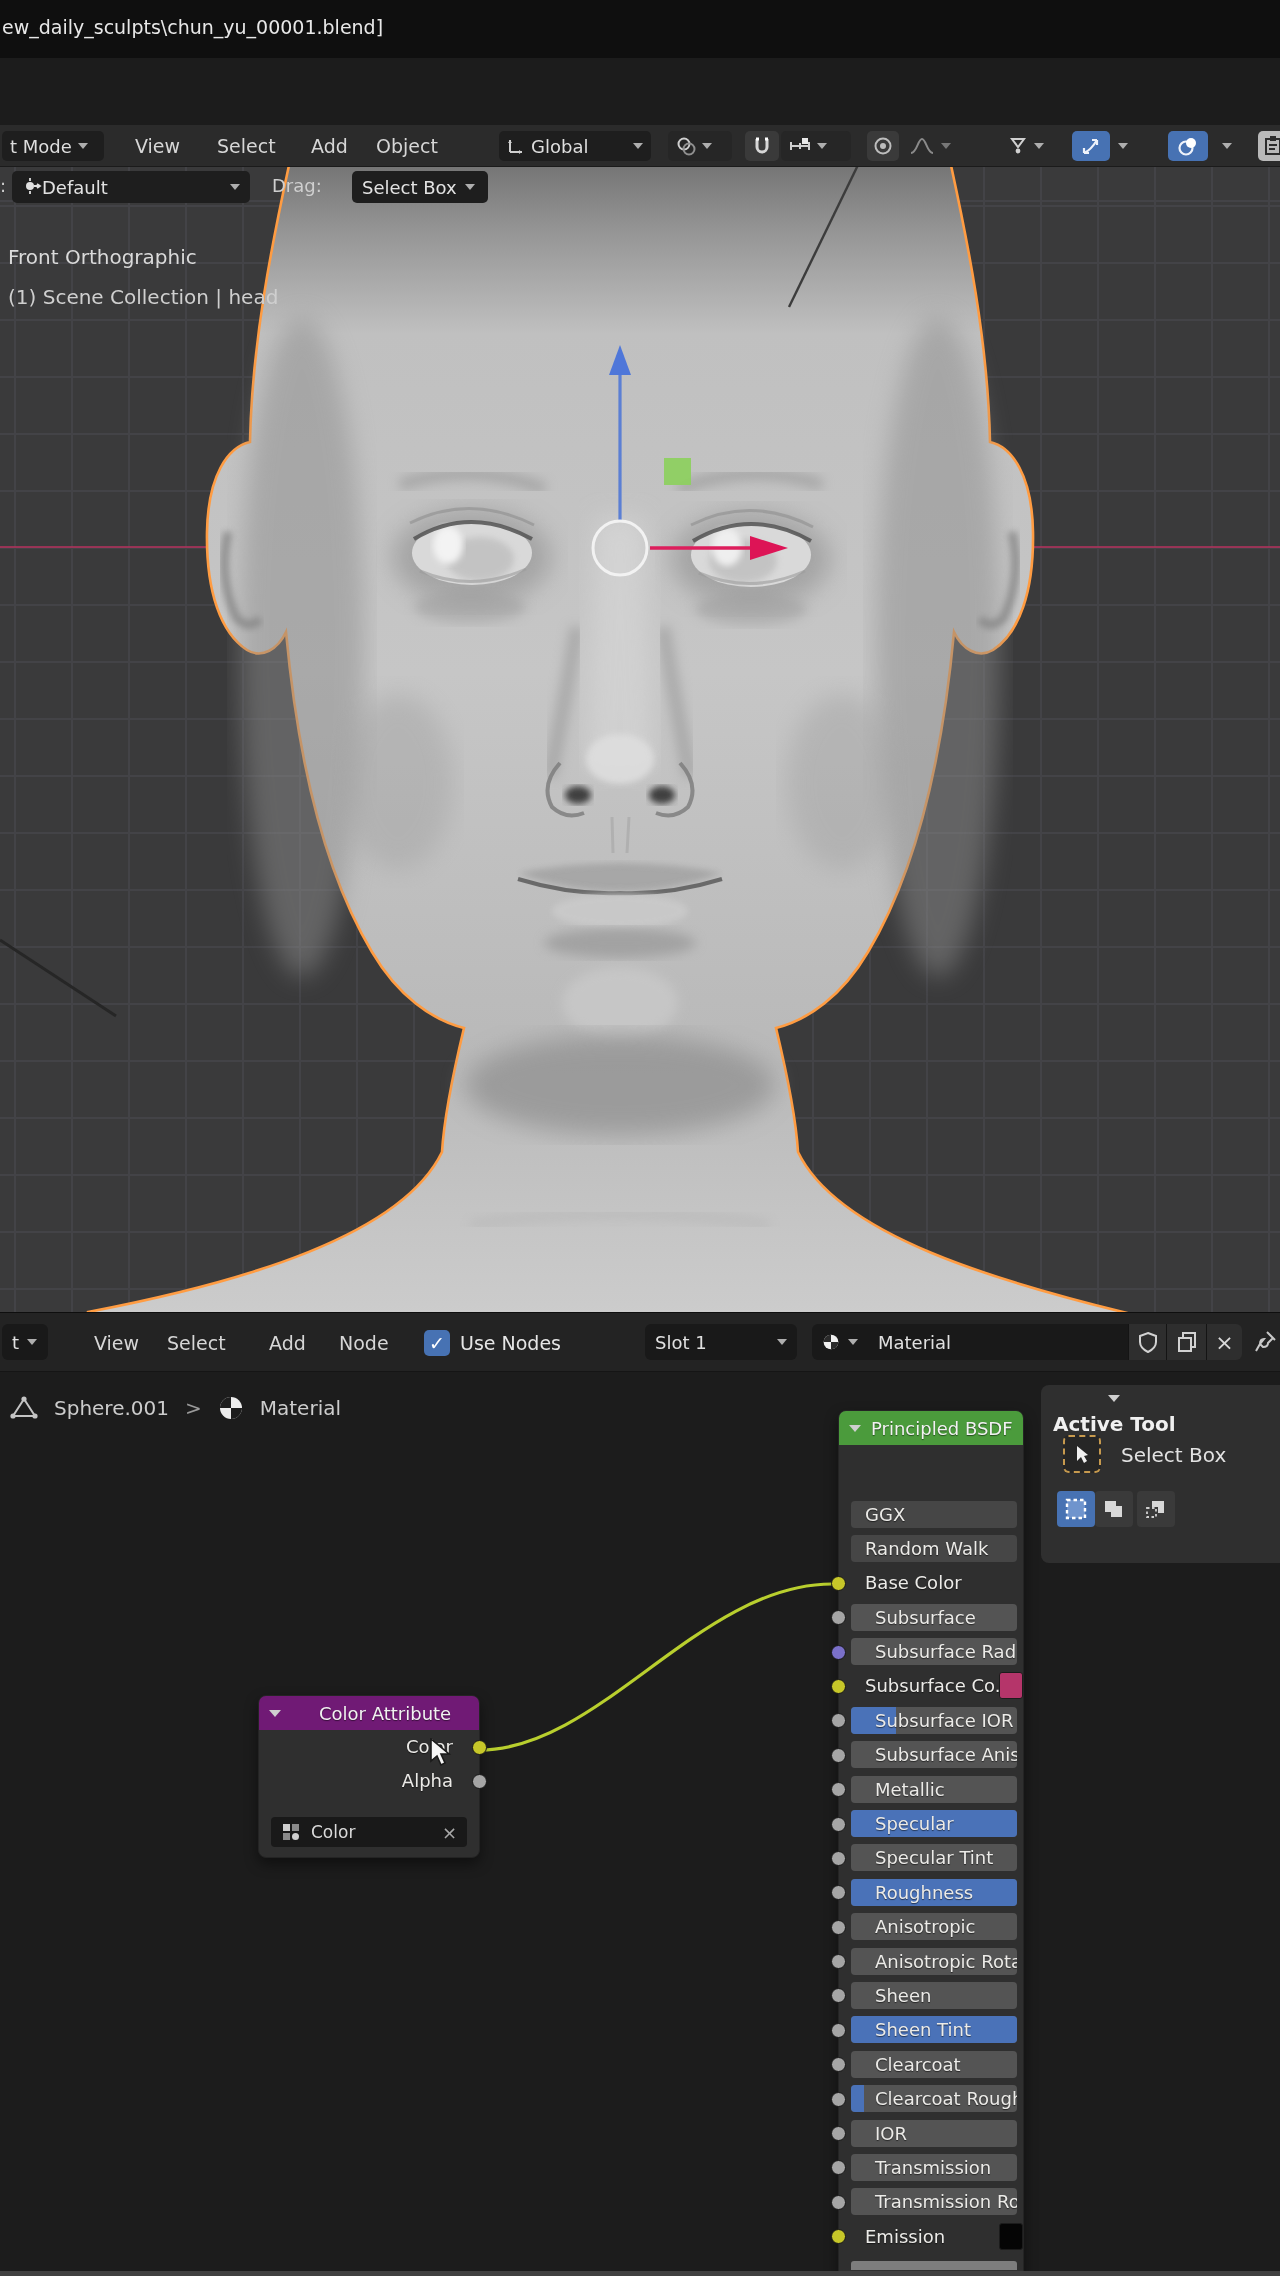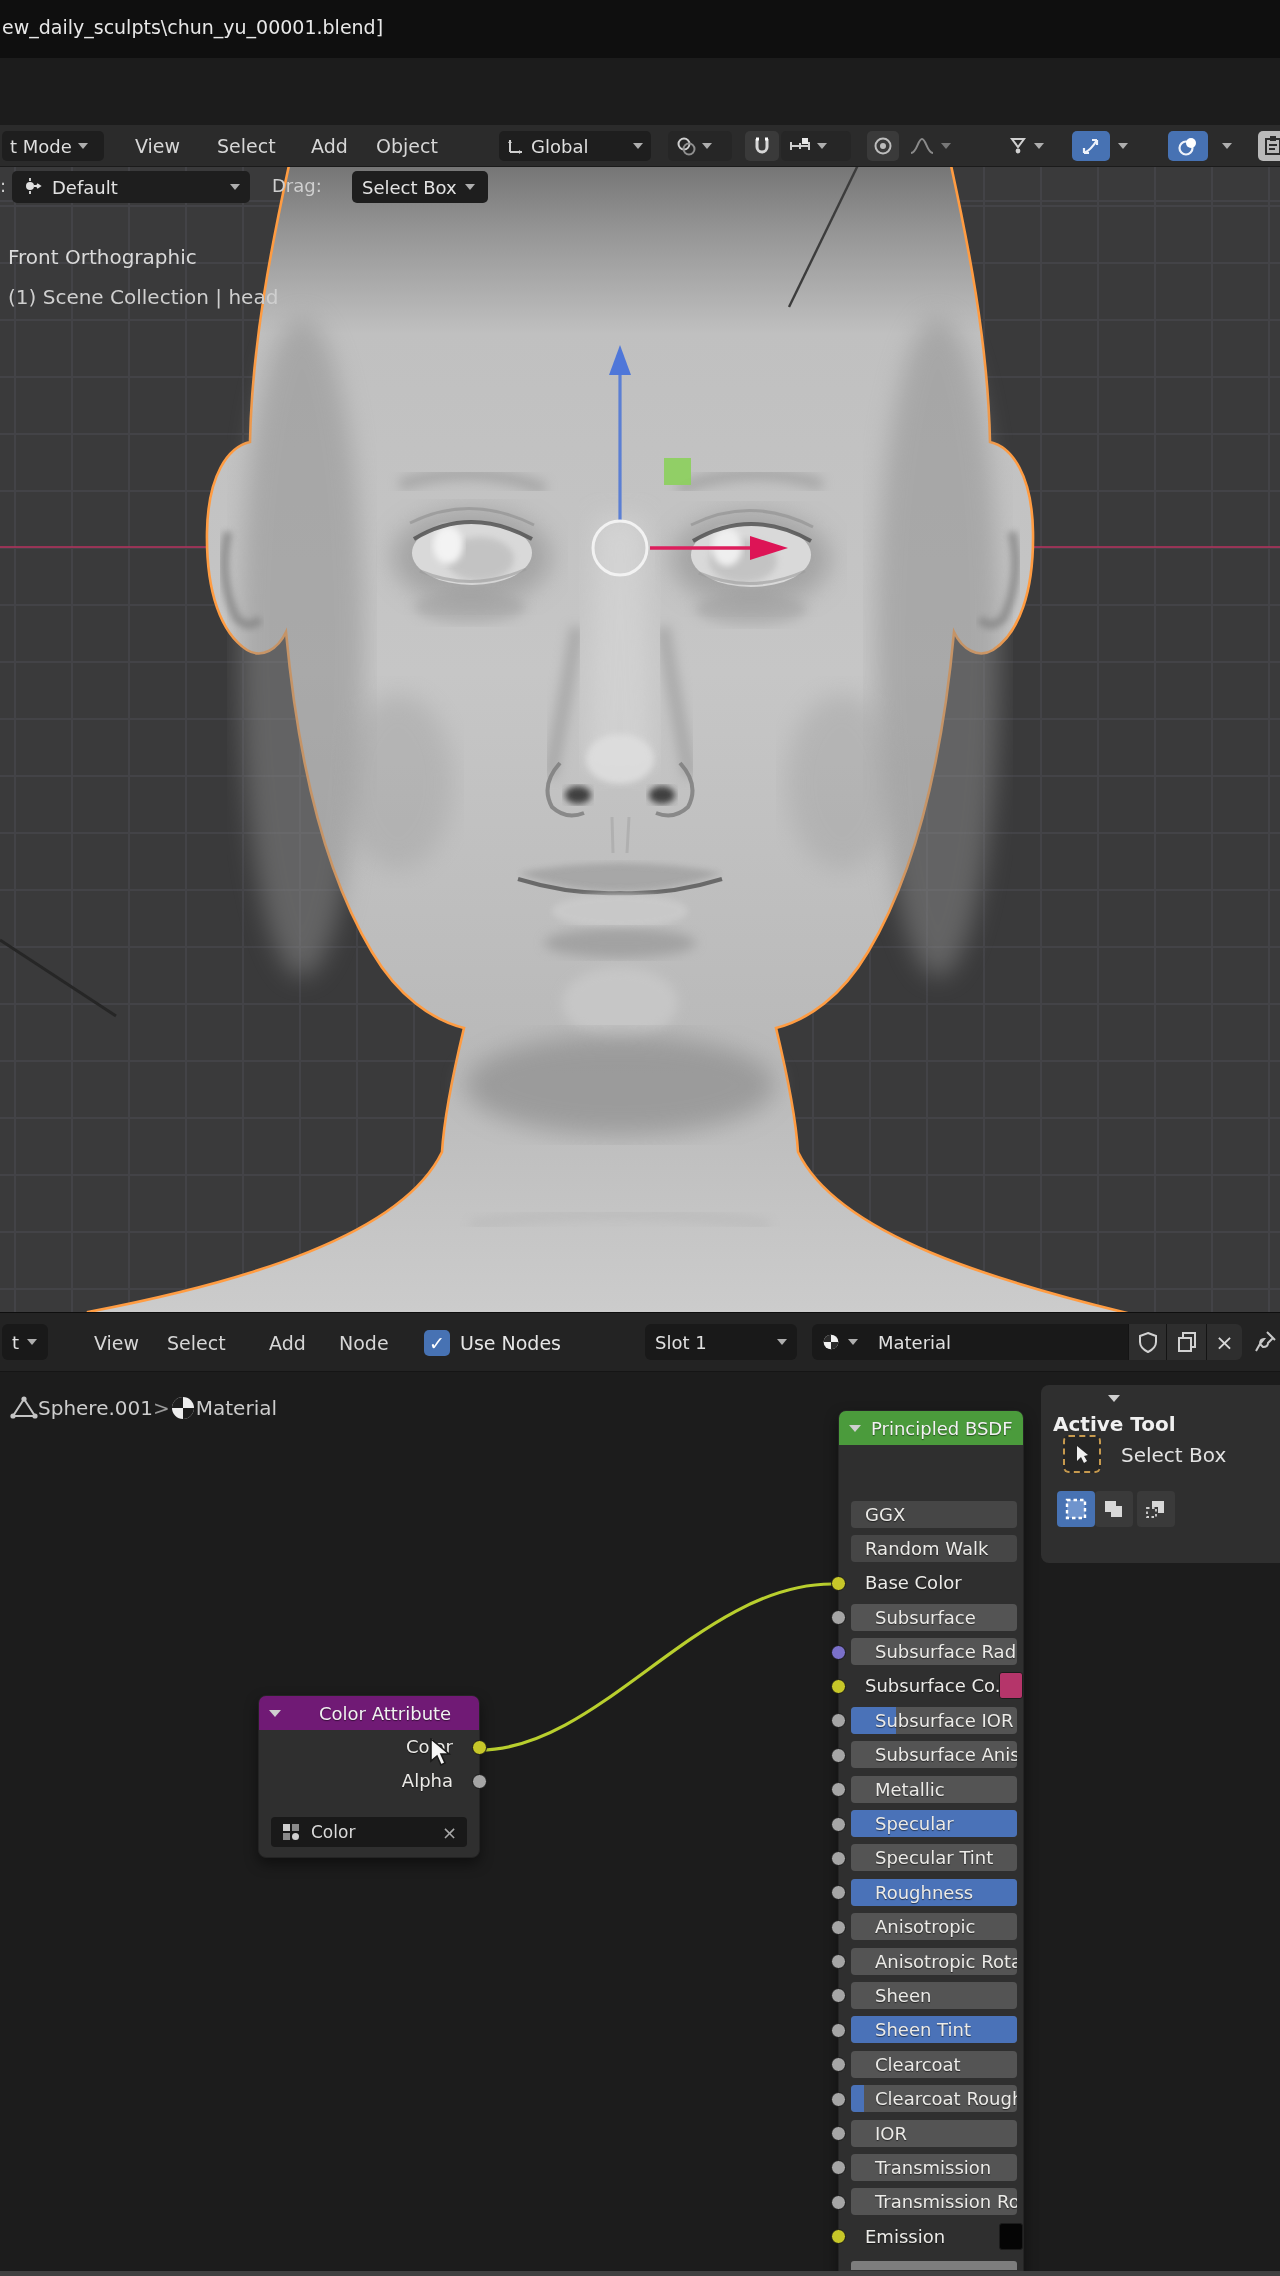--- a/index.html
+++ b/index.html
@@ -34,36 +34,36 @@
       repeating-linear-gradient(90deg, #434347 0 2px, transparent 2px 57px),
       repeating-linear-gradient(180deg, #434347 0 2px, transparent 2px 57px);
     background-position:14px 38px; overflow:hidden; }
   #x-axis { position:absolute; left:0; top:379px; width:1280px; height:2px; background:#a8325a; opacity:.85; }
   #vp-labels { position:absolute; left:8px; top:78px; }
   #view-label { font-size:20px; color:#dadada; }
   #coll-label { font-size:20px; color:#cfcfcf; margin-top:16px; }
   
   #tool-settings { position:absolute; left:0; top:0; height:40px; width:600px; }
   #ts-fragment { position:absolute; left:0; top:8px; font-size:18px; color:#cfcfcf; }
-  #ts-preset { position:absolute; left:12px; top:4px; width:238px; height:32px; background:#1e1e1e; border-radius:5px; display:flex; align-items:center; gap:10px; padding:0 10px; font-size:18px; color:#e2e2e2; }
+  #ts-preset { position:absolute; left:12px; top:4px; width:238px; height:32px; background:#1e1e1e; border-radius:5px; display:flex; align-items:center; padding:0 10px; font-size:18px; color:#e2e2e2; }
   #ts-preset .caret { margin-left:auto; }
   #ts-drag-label { position:absolute; left:272px; top:8px; font-size:18px; color:#cfcfcf; }
   #ts-drag { position:absolute; left:352px; top:4px; width:136px; height:32px; background:#1e1e1e; border-radius:5px; display:flex; align-items:center; gap:8px; padding:0 10px; font-size:18px; color:#e2e2e2; }
 
   
   #sheader { position:absolute; left:0; top:1312px; width:1280px; height:60px; background:#232323; border-top:1px solid #0e0e0e; border-bottom:1px solid #151515; }
   .sh-menu { position:absolute; top:0; height:60px; line-height:60px; font-size:19px; color:#d6d6d6; }
   .sh-widget { position:absolute; top:11px; height:36px; background:#191919; border-radius:6px; display:flex; align-items:center; gap:8px; padding:0 10px; font-size:18px; color:#e0e0e0; }
   #sh-checkbox { position:absolute; left:424px; top:17px; width:26px; height:26px; background:#4772b3; border-radius:5px; color:#fff; font-size:19px; text-align:center; line-height:26px; }
   #sh-usenodes { position:absolute; left:460px; top:0; height:60px; line-height:60px; font-size:19px; color:#e6e6e6; }
   .sh-btn { position:absolute; top:11px; height:36px; background:#2e2e2e; border-left:1px solid #141414; display:flex; align-items:center; justify-content:center; }
 
   
   #nodearea { position:absolute; left:0; top:1372px; width:1280px; height:904px; background:#1c1c1c; overflow:hidden; }
-  #breadcrumb { position:absolute; left:10px; top:18px; height:36px; display:flex; align-items:center; gap:0; }
+  #breadcrumb { position:absolute; left:10px; top:18px; height:36px; display:flex; align-items:center; gap:16px; }
   #breadcrumb .bc-text { font-size:20px; color:#cccccc; }
   #breadcrumb .bc-sep { font-size:20px; color:#9a9a9a; }
 
   
   #at-panel { position:absolute; left:1041px; top:13px; width:239px; height:178px; background:#2f2f2f; border-radius:8px 0 0 8px; }
   #at-header { position:absolute; left:12px; top:10px; display:flex; align-items:center; gap:10px;flex-direction:column; }
   #at-title { font-size:20px; font-weight:bold; color:#f0f0f0; }
   .chev { width:0; height:0; border-left:6px solid transparent; border-right:6px solid transparent; border-top:7px solid #cfcfcf; }
   #at-toolicon { position:absolute; left:22px; top:50px; width:38px; height:38px; border:2px dashed #c79a4e; border-radius:6px; background:#262626; display:flex; align-items:center; justify-content:center; }
   #at-toolname { position:absolute; left:80px; top:58px; font-size:20px; color:#e2e2e2; }

